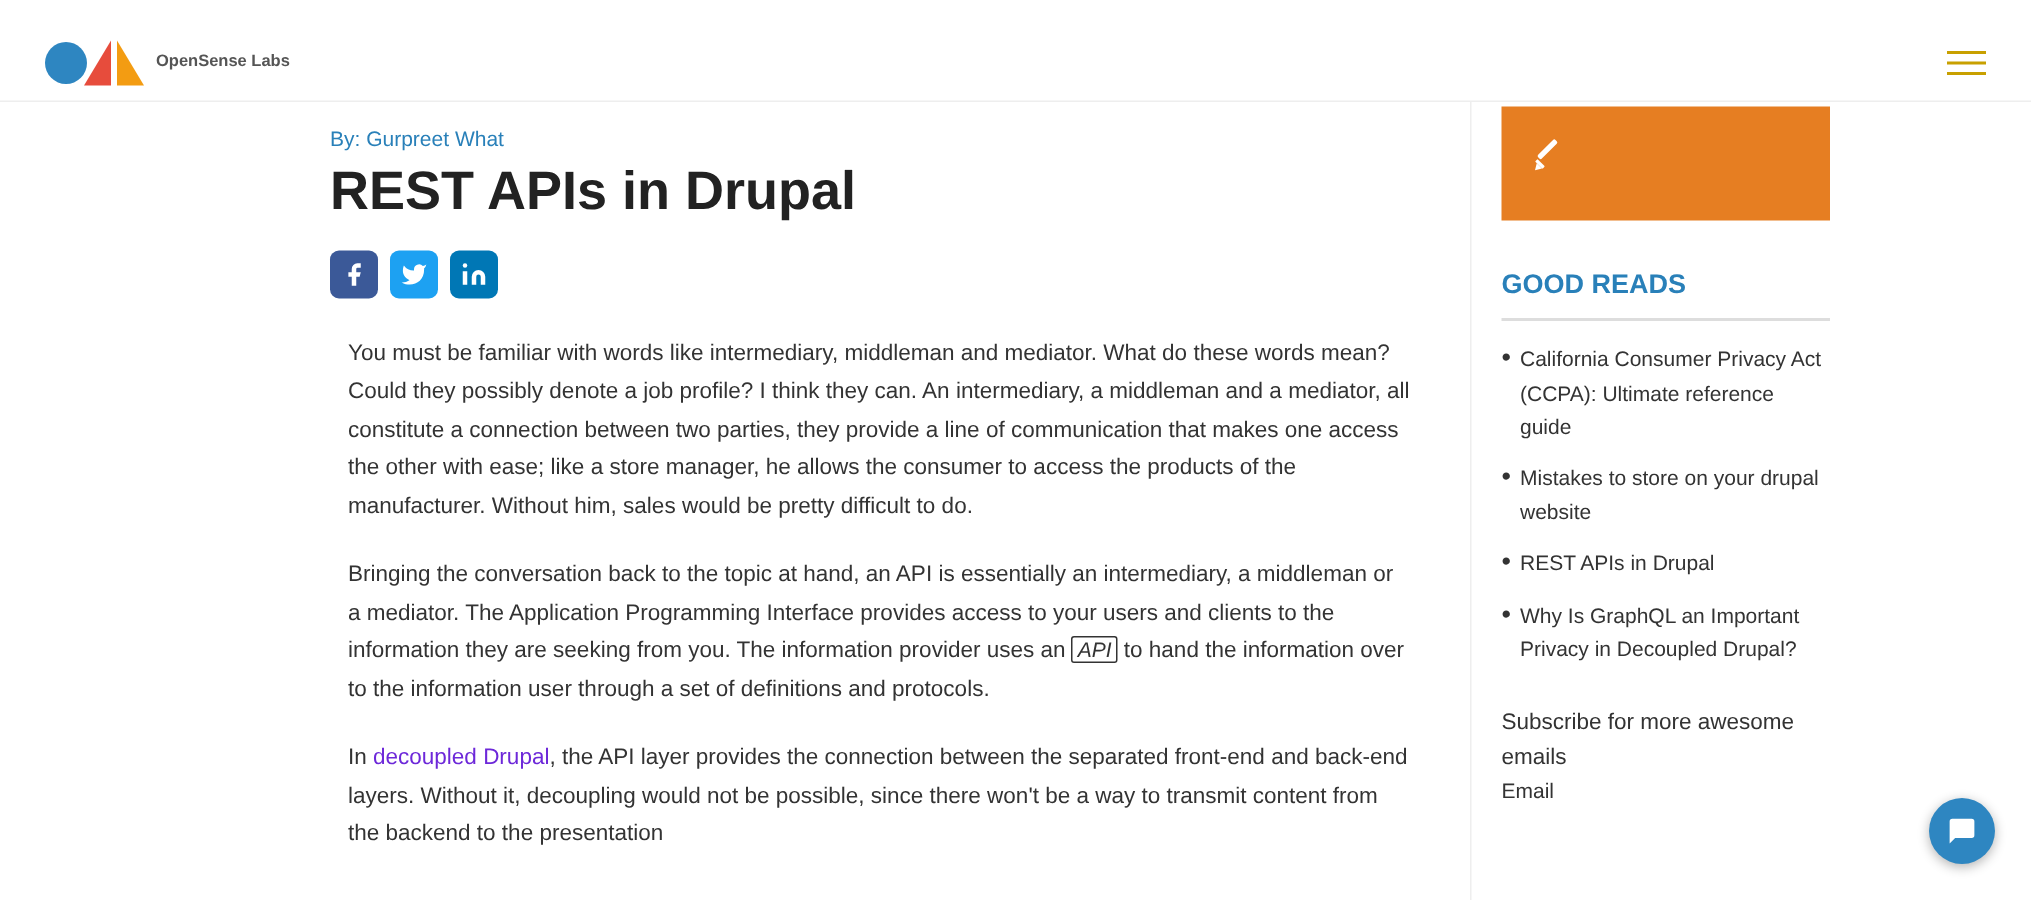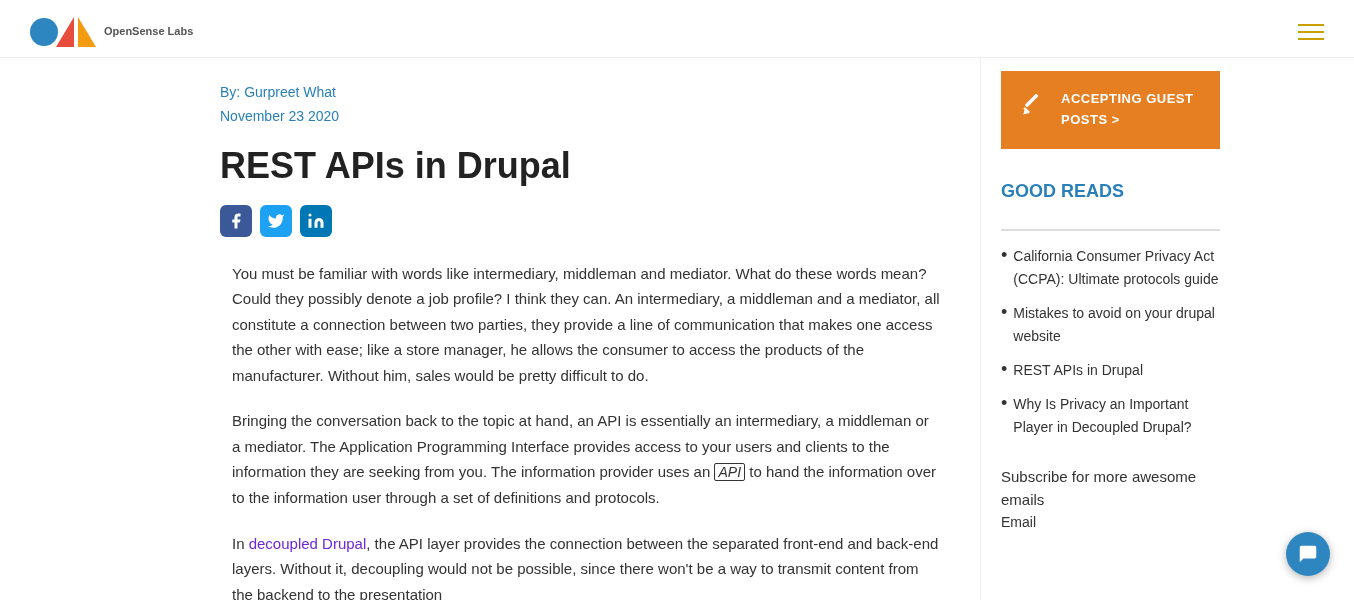--- a/index.html
+++ b/index.html
@@ -7,21 +7,21 @@
 
     
     .header {
       display: flex;
       align-items: center;
       justify-content: space-between;
       padding: 10px 30px;
       border-bottom: 1px solid #eee;
       background: #fff;
       position: sticky;
-      top: 7px;
+      top: 17px;
       z-index: 100;
     }
     .logo-area {
       display: flex;
       align-items: center;
       gap: 8px;
     }
     .logo-icon {
       display: flex;
       align-items: center;
@@ -165,21 +165,21 @@
       font-weight: bold;
       letter-spacing: 0.5px;
       color: #fff;
     }
 
     .sidebar-section-title {
       color: #2980B9;
       font-size: 18px;
       font-weight: bold;
       text-transform: uppercase;
-      padding-bottom: 24px;
+      padding-bottom: 8px;
       border-bottom: 2px solid #ddd;
       margin-bottom: 14px;
     }
 
     .good-reads-list {
       list-style: none;
       margin-bottom: 28px;
     }
     .good-reads-list li {
       display: flex;
@@ -250,21 +250,20 @@
   </div>
 </header>
 
 <div class="main-layout">
 
   <div class="content-area">
     <div class="author-line">
       <span>By:</span>
       <span>Gurpreet What</span>
     </div>
-    <div class="date-line">November 23 2020</div>
 
     <h1 class="article-title">REST APIs in Drupal</h1>
 
     <div class="social-icons">
       <div class="social-icon social-icon-fb">
         <svg viewBox="0 0 24 24">
             <path d="M18 2h-3a5 5 0 0 0-5 5v3H7v4h3v8h4v-8h3l1-4h-4V7a1 1 0 0 1 1-1h3z"></path>
           </svg>
       </div>
       <div class="social-icon social-icon-tw">
@@ -289,36 +288,35 @@
 
   <aside class="sidebar">
     <a class="guest-post-btn" href="#">
       <span class="icon-pencil">
         <svg width="28" height="28" viewBox="0 0 24 24" fill="white">
             <rect x="13" y="3" width="3" height="14" rx="1" transform="rotate(45 13 3)"></rect>
             <path d="M3 17l-1 4 4-1z"></path>
             <rect x="2" y="16" width="2" height="6" rx="0.5" transform="rotate(-45 2 16)" fill="white"></rect>
           </svg>
       </span>
-      <span class="guest-post-label">ACCEPTING GUEST POSTS &gt;</span>
     </a>
 
     <div class="sidebar-section-title">GOOD READS</div>
     <ul class="good-reads-list">
       <li>
-        <a href="#">California Consumer Privacy Act (CCPA): Ultimate protocols guide</a>
+        <a href="#">California Consumer Privacy Act (CCPA): Ultimate reference guide</a>
       </li>
       <li>
-        <a href="#">Mistakes to avoid on your drupal website</a>
+        <a href="#">Mistakes to store on your drupal website</a>
       </li>
       <li>
         <a href="#">REST APIs in Drupal</a>
       </li>
       <li>
-        <a href="#">Why Is Privacy an Important Player in Decoupled Drupal?</a>
+        <a href="#">Why Is GraphQL an Important Privacy in Decoupled Drupal?</a>
       </li>
     </ul>
 
     <p class="subscribe-text">Subscribe for more awesome emails</p>
     <div class="subscribe-label">Email</div>
 
   </aside>
 </div>
 
 <div class="chat-bubble">

